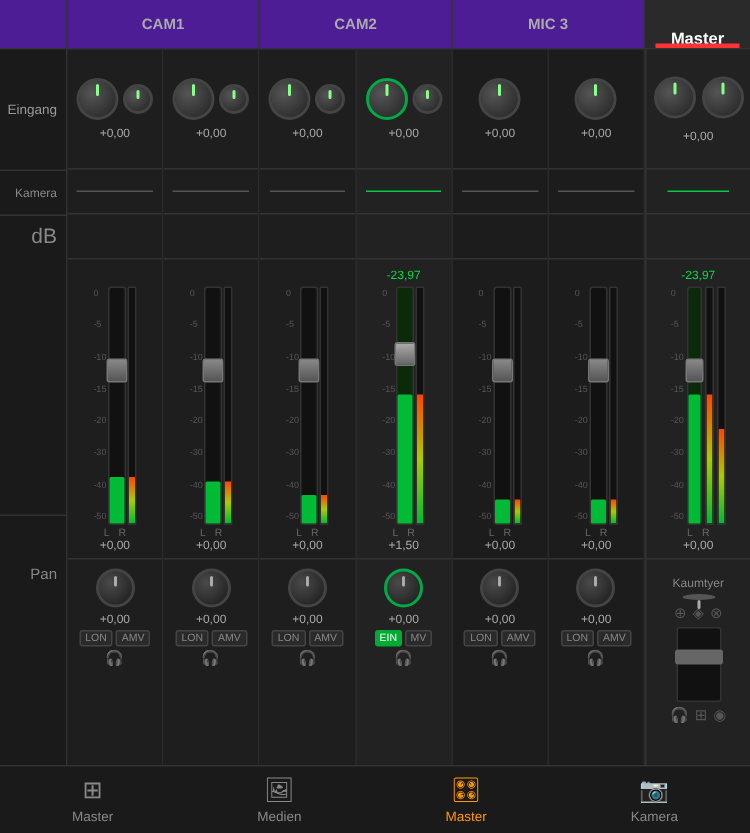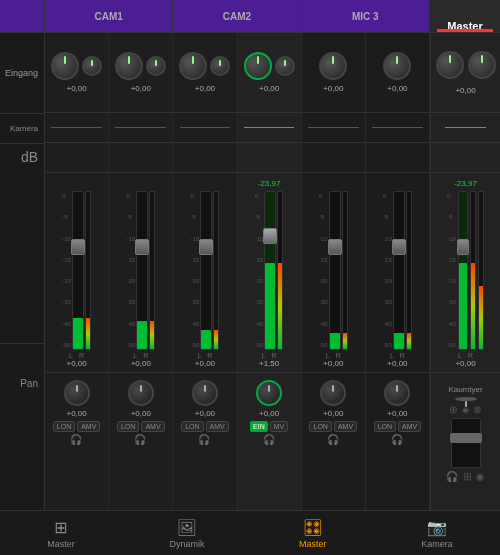--- a/index.html
+++ b/index.html
@@ -911,21 +911,21 @@
 
 </div>
 
 <div class="footer">
   <div class="nav-item">
     <span class="nav-icon">⊞</span>
     <span class="nav-label">Master</span>
   </div>
   <div class="nav-item">
     <span class="nav-icon">🖼</span>
-    <span class="nav-label">Dynamik</span>
+    <span class="nav-label">Medien</span>
   </div>
   <div class="nav-item active">
     <span class="nav-icon">🎛</span>
     <span class="nav-label">Master</span>
   </div>
   <div class="nav-item">
     <span class="nav-icon">📷</span>
     <span class="nav-label">Kamera</span>
   </div>
 </div>

